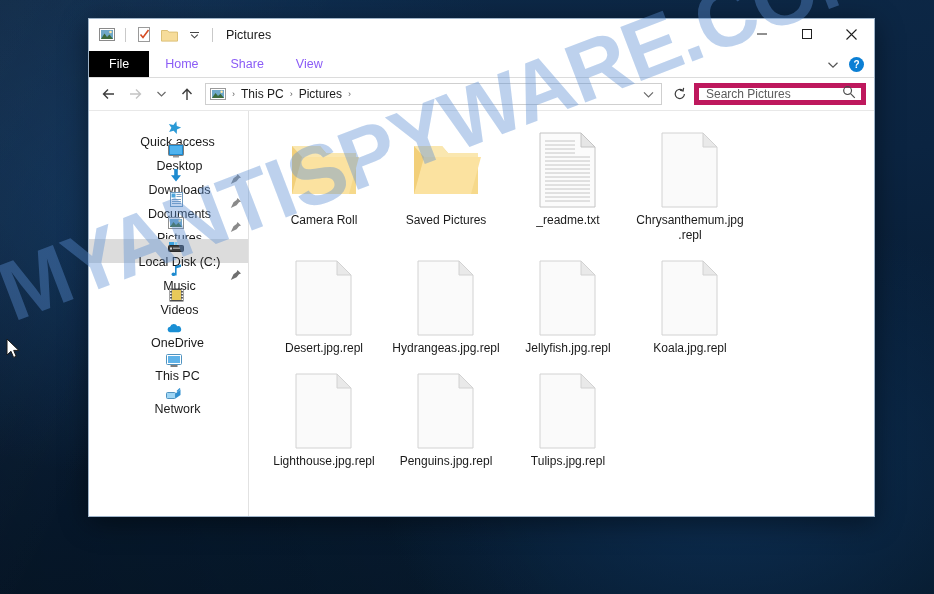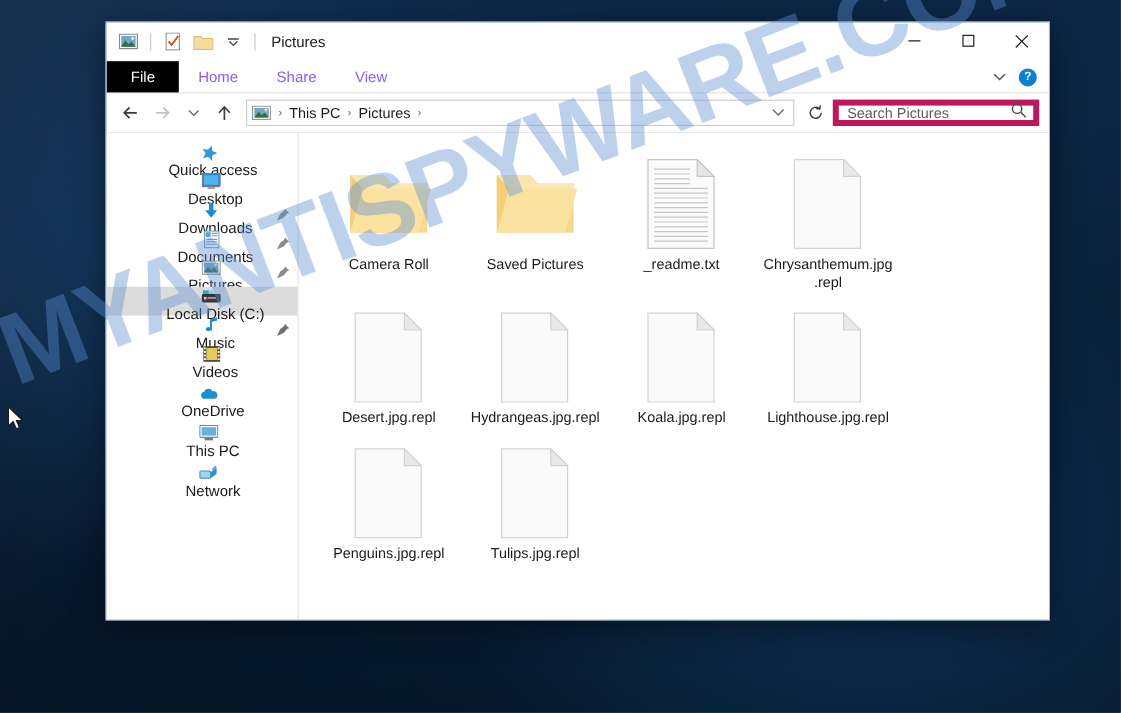--- a/index.html
+++ b/index.html
@@ -695,58 +695,67 @@
       <div class="file-item">
         <div class="file-icon-wrap">
           <svg width="60" height="76" viewBox="0 0 60 76">
             <path d="M2,1 h41 l14,14 v60 h-55 Z" fill="#fafafa" stroke="#d2d2d2" stroke-width="1"></path>
             <path d="M43,1 l14,14 h-14 Z" fill="#e9e9e9" stroke="#d2d2d2" stroke-width="1"></path>
           </svg>
         </div>
         <div class="file-label">Hydrangeas.jpg.repl</div>
       </div>
 
-
       <div class="file-item">
         <div class="file-icon-wrap">
           <svg width="60" height="76" viewBox="0 0 60 76">
             <path d="M2,1 h41 l14,14 v60 h-55 Z" fill="#fafafa" stroke="#d2d2d2" stroke-width="1"></path>
             <path d="M43,1 l14,14 h-14 Z" fill="#e9e9e9" stroke="#d2d2d2" stroke-width="1"></path>
           </svg>
         </div>
-        <div class="file-label">Koala.jpg.repl</div>
+        <div class="file-label">Jellyfish.jpg.repl</div>
       </div>
 
       <div class="file-item">
         <div class="file-icon-wrap">
           <svg width="60" height="76" viewBox="0 0 60 76">
             <path d="M2,1 h41 l14,14 v60 h-55 Z" fill="#fafafa" stroke="#d2d2d2" stroke-width="1"></path>
             <path d="M43,1 l14,14 h-14 Z" fill="#e9e9e9" stroke="#d2d2d2" stroke-width="1"></path>
           </svg>
         </div>
-        <div class="file-label">Lighthouse.jpg.repl</div>
+        <div class="file-label">Koala.jpg.repl</div>
       </div>
 
       <div class="file-item">
         <div class="file-icon-wrap">
           <svg width="60" height="76" viewBox="0 0 60 76">
             <path d="M2,1 h41 l14,14 v60 h-55 Z" fill="#fafafa" stroke="#d2d2d2" stroke-width="1"></path>
             <path d="M43,1 l14,14 h-14 Z" fill="#e9e9e9" stroke="#d2d2d2" stroke-width="1"></path>
           </svg>
         </div>
-        <div class="file-label">Penguins.jpg.repl</div>
+        <div class="file-label">Lighthouse.jpg.repl</div>
       </div>
 
       <div class="file-item">
         <div class="file-icon-wrap">
           <svg width="60" height="76" viewBox="0 0 60 76">
             <path d="M2,1 h41 l14,14 v60 h-55 Z" fill="#fafafa" stroke="#d2d2d2" stroke-width="1"></path>
             <path d="M43,1 l14,14 h-14 Z" fill="#e9e9e9" stroke="#d2d2d2" stroke-width="1"></path>
           </svg>
         </div>
+        <div class="file-label">Penguins.jpg.repl</div>
+      </div>
+
+      <div class="file-item">
+        <div class="file-icon-wrap">
+          <svg width="60" height="76" viewBox="0 0 60 76">
+            <path d="M2,1 h41 l14,14 v60 h-55 Z" fill="#fafafa" stroke="#d2d2d2" stroke-width="1"></path>
+            <path d="M43,1 l14,14 h-14 Z" fill="#e9e9e9" stroke="#d2d2d2" stroke-width="1"></path>
+          </svg>
+        </div>
         <div class="file-label">Tulips.jpg.repl</div>
       </div>
 
     </div>
   </div>
 
 
 </div>
 
 </body></html>

